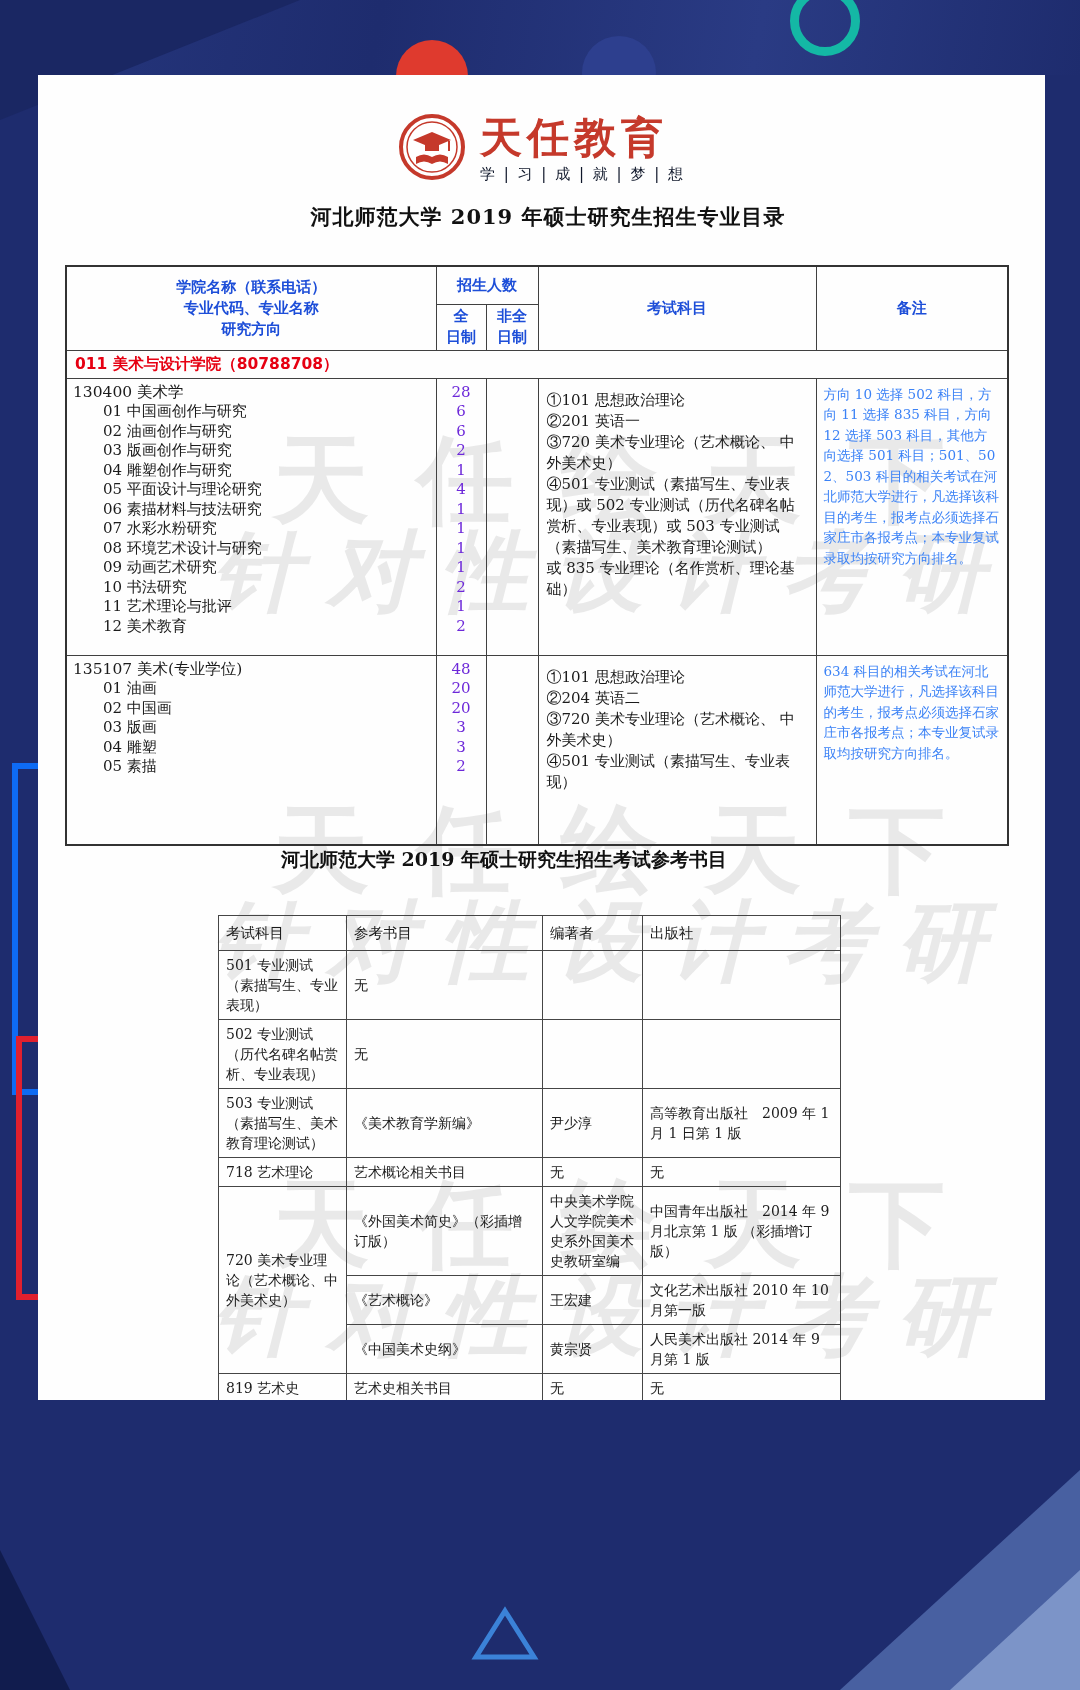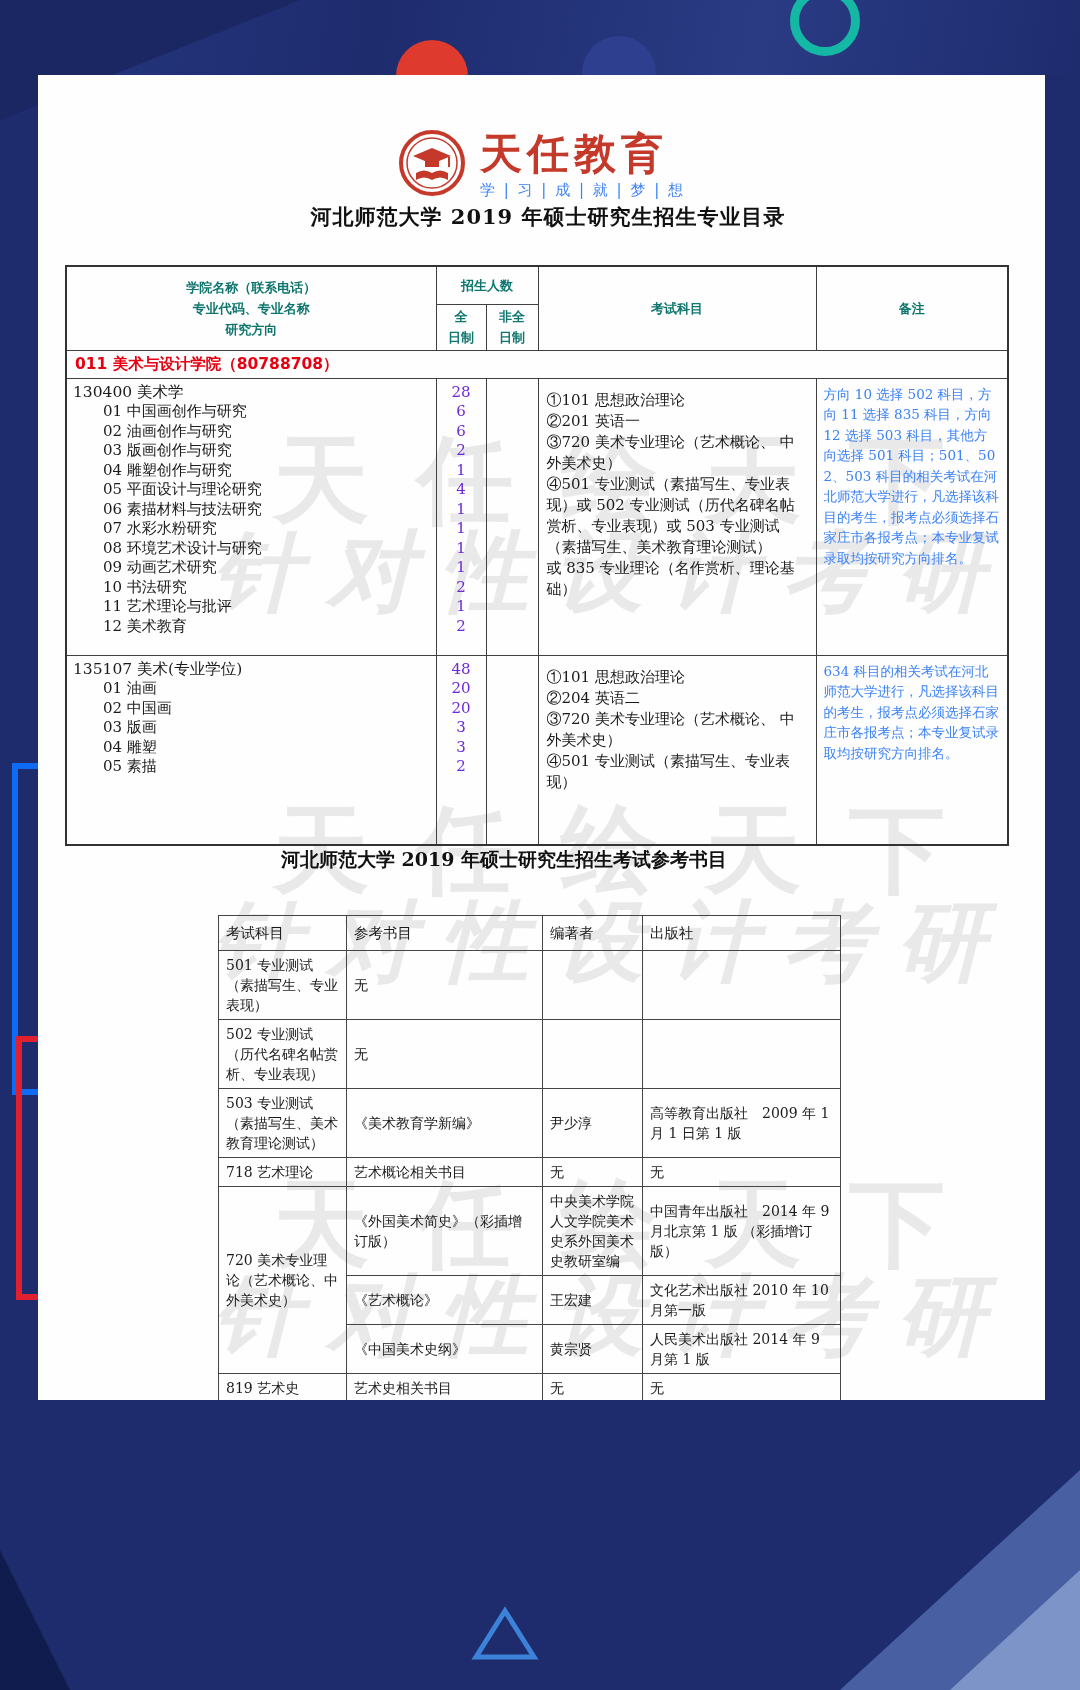--- a/index.html
+++ b/index.html
@@ -35,38 +35,38 @@
   .page{position:absolute;left:38px;top:75px;width:1007px;height:1325px;background:#fefefe;
     z-index:2;overflow:hidden;}
 
   
   .wm{position:absolute;font-family:"DejaVu Sans","Liberation Sans",sans-serif;
     font-weight:bold;color:rgba(90,90,90,0.13);white-space:nowrap;z-index:0;}
   .wm1{font-size:96px;letter-spacing:48px;margin-top:24px;}
   .wm2{font-size:88px;letter-spacing:26px;font-style:italic;}
 
   
-  .logo-wrap{position:absolute;left:0;top:54px;width:1007px;height:90px;text-align:center;z-index:1;}
+  .logo-wrap{position:absolute;left:0;top:38px;width:1007px;height:90px;text-align:center;z-index:1;}
   .logo-inner{display:inline-flex;align-items:center;gap:14px;}
   .brand-col{text-align:left;}
   .brand-name{font-family:"DejaVu Sans","Liberation Sans",sans-serif;font-weight:bold;
     font-size:42px;color:#c5392b;letter-spacing:5px;line-height:46px;}
   .brand-slogan{font-family:"DejaVu Sans","Liberation Sans",sans-serif;
-    font-size:15px;color:#3b82f6;letter-spacing:2px;margin-top:4px;}
+    font-size:15px;color:#0f172a;letter-spacing:2px;margin-top:4px;}
   .doc-title{position:absolute;left:40px;top:128px;width:940px;text-align:center;z-index:1;
     font-weight:bold;font-size:21px;color:#111;letter-spacing:1px;}
   .doc-title2{position:absolute;left:6px;top:772px;width:920px;text-align:center;z-index:1;
     font-weight:bold;font-size:19px;color:#111;}
 
   
   table{border-collapse:collapse;table-layout:fixed;z-index:1;}
   .t1{position:absolute;left:27px;top:190px;width:942px;border:2px solid #333;}
   .t1 td{border:1px solid #404040;vertical-align:top;overflow:hidden;}
   .t1 .hcell{font-family:"DejaVu Sans","Liberation Sans",sans-serif;font-weight:bold;
-    font-size:13px;color:#0f766e;text-align:center;vertical-align:middle;line-height:21px;}
+    font-size:15px;color:#1d4ed8;text-align:center;vertical-align:middle;line-height:21px;}
   .t1 tr.h1{height:38px;}
   .t1 tr.h2{height:46px;}
   .t1 tr.college-row{height:28px;}
   .college-cell{font-family:"DejaVu Sans","Liberation Sans",sans-serif;font-weight:bold;
     font-size:15.5px;color:#e60012;padding:3px 8px;vertical-align:middle;}
   .t1 tr.block1{height:277px;}
   .t1 tr.block2{height:190px;}
   .c1cell{padding:4px 6px;}
   .prog-line{font-size:15.5px;line-height:19.5px;color:#1b1b1b;}
   .dir-line{font-size:15px;line-height:19.5px;color:#1b1b1b;padding-left:30px;}

